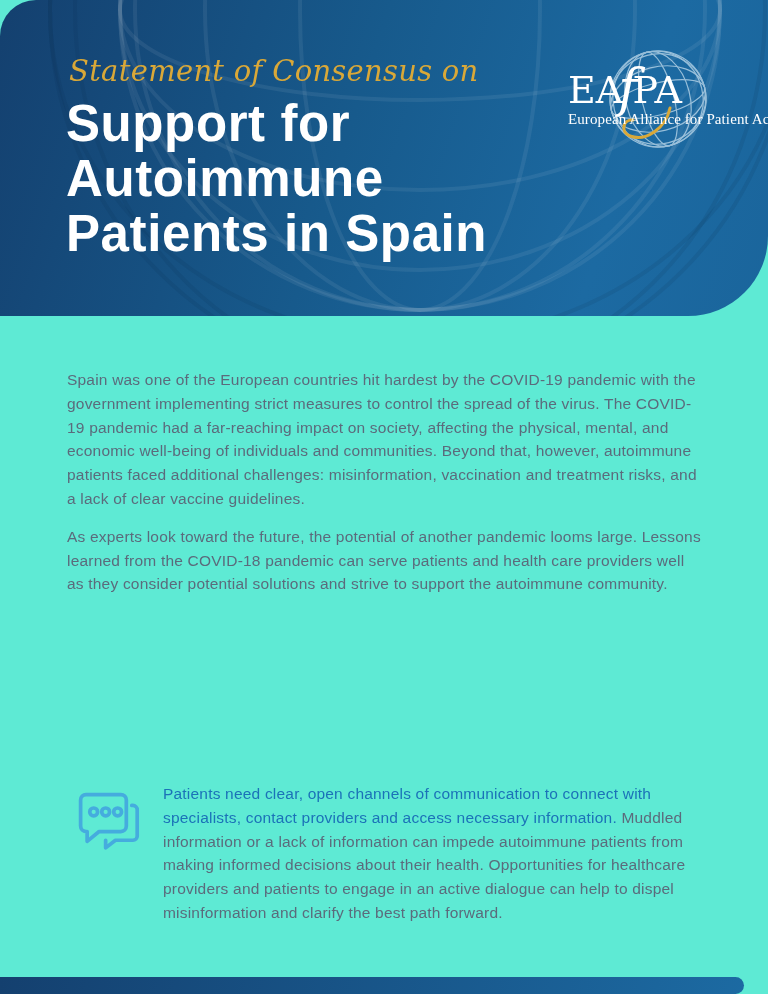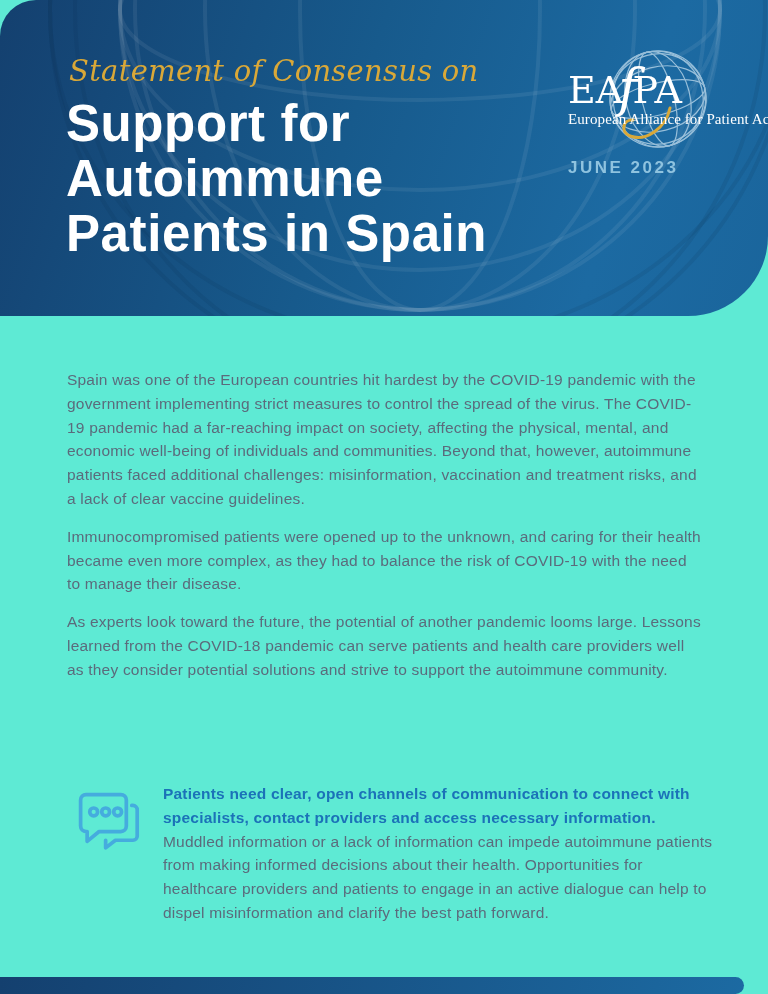--- a/index.html
+++ b/index.html
@@ -57,21 +57,21 @@
     color:#5B6B7C; font-size:15.5px; line-height:23.8px; letter-spacing:0.2px;
   }
   .content p { margin:0 0 14px 0; }
 
   
   .callout { position:absolute; left:67px; top:782px; width:648px; display:flex; }
   .callout-icon { width:70px; margin:6px 18px 0 8px; flex:none; }
   .callout-text {
     flex:1; color:#5B6B7C; font-size:15.5px; line-height:23.8px; letter-spacing:0.2px;
   }
-  .callout-text .strong { color:#1B72B8; font-weight:bold; }
+  .callout-text .strong { color:#1B72B8; font-weight:normal; }
 
   
   .footer-bar {
     position:absolute; left:0; bottom:0; width:744px; height:17px;
     background:linear-gradient(100deg,#14406f, #1c6aa2);
     border-radius:0 14px 14px 0;
   }
 </style>
 </head>
 <body>
@@ -112,27 +112,25 @@
           <ellipse cx="55" cy="55" rx="48" ry="16"></ellipse>
           <ellipse cx="55" cy="55" rx="48" ry="32"></ellipse>
           <ellipse cx="55" cy="55" rx="48" ry="45"></ellipse>
         </g>
       </svg>
       <div class="logo-text"><span>EA</span><span class="f">f</span><span>PA</span></div>
       <svg class="logo-swash" width="60" height="44" viewBox="0 0 60 44">
         <path d="M54,2 C50,22 30,36 14,30 C4,26 7,13 17,14" fill="none" stroke="#D9A838" stroke-width="3" stroke-linecap="round"></path>
       </svg>
       <div class="logo-tagline">European Alliance for Patient Access</div>
-      <div class="logo-date">JUNE 2023</div>
     </div>
   </div>
 
   <div class="content">
     <p>Spain was one of the European countries hit hardest by the COVID-19 pandemic with the government implementing strict measures to control the spread of the virus. The COVID-19 pandemic had a far-reaching impact on society, affecting the physical, mental, and economic well-being of individuals and communities. Beyond that, however, autoimmune patients faced additional challenges: misinformation, vaccination and treatment risks, and a lack of clear vaccine guidelines.</p>
-    <p>Immunocompromised patients were opened up to the unknown, and caring for their health became even more complex, as they had to balance the risk of COVID-19 with the need to manage their disease.</p>
     <p>As experts look toward the future, the potential of another pandemic looms large. Lessons learned from the COVID-18 pandemic can serve patients and health care providers well as they consider potential solutions and strive to support the autoimmune community.</p>
   </div>
 
   <div class="callout">
     <svg class="callout-icon" width="70" height="74" viewBox="0 0 64 68">
       <g fill="none" stroke="#45ACDE" stroke-width="3.4" stroke-linejoin="round" stroke-linecap="round">
         <path d="M10,6 h32 a5,5 0 0 1 5,5 v24 a5,5 0 0 1 -5,5 h-20 l-11,9 v-9 h-1 a5,5 0 0 1 -5,-5 v-24 a5,5 0 0 1 5,-5 z"></path>
         <circle cx="17" cy="22" r="3.6"></circle>
         <circle cx="28" cy="22" r="3.6"></circle>
         <circle cx="39" cy="22" r="3.6"></circle>

